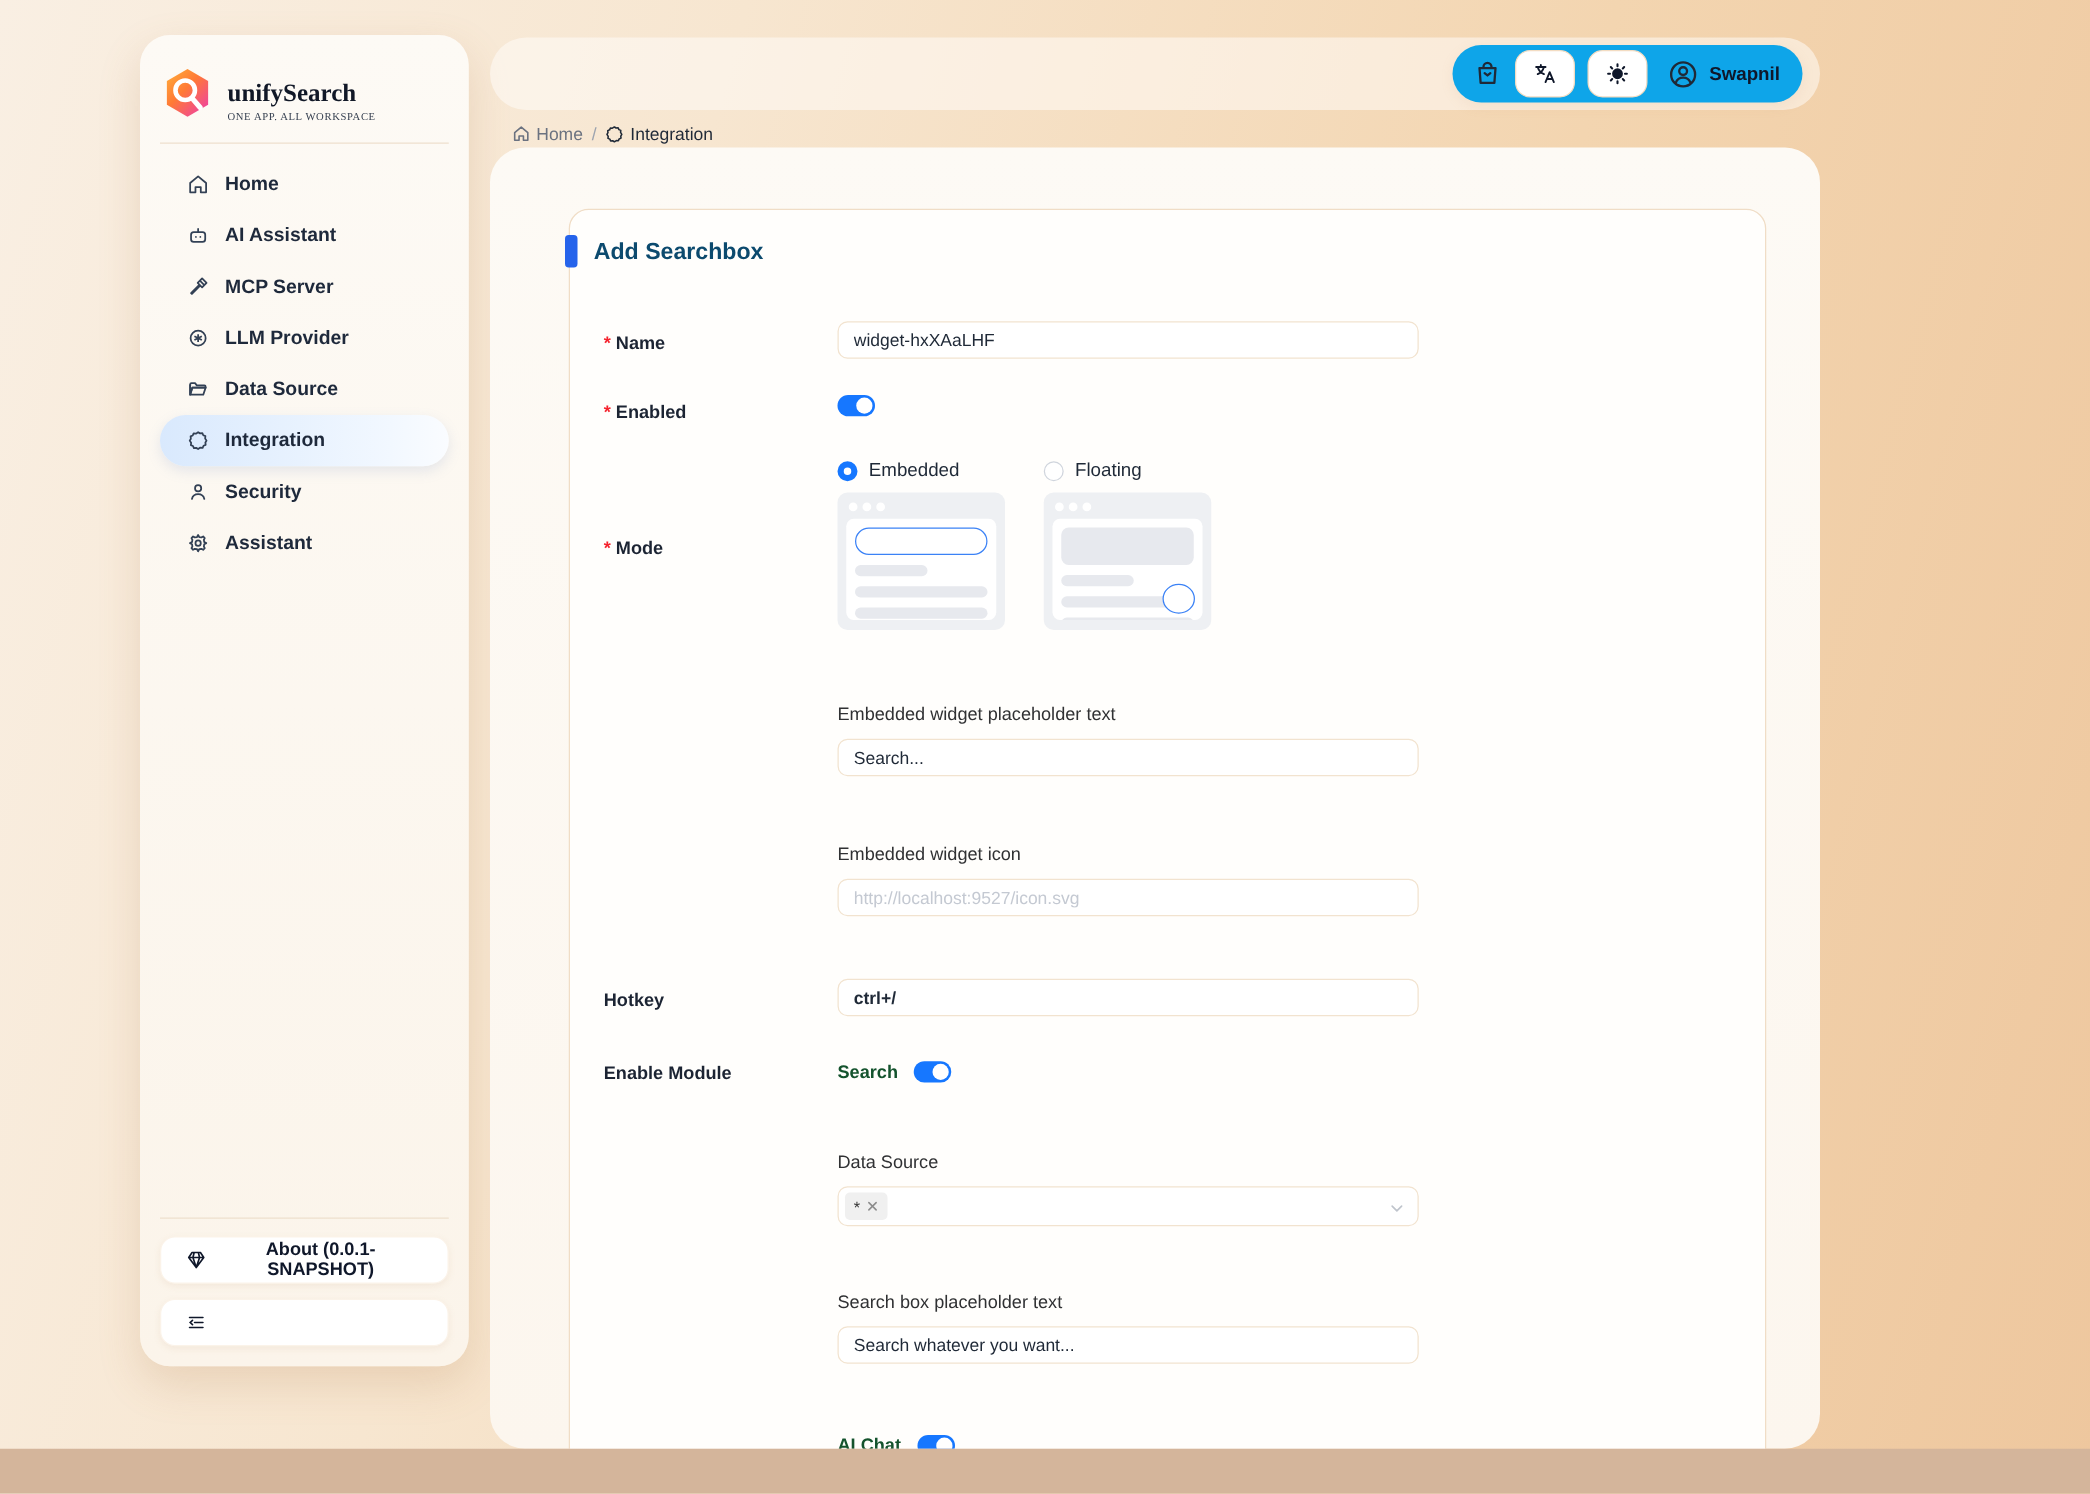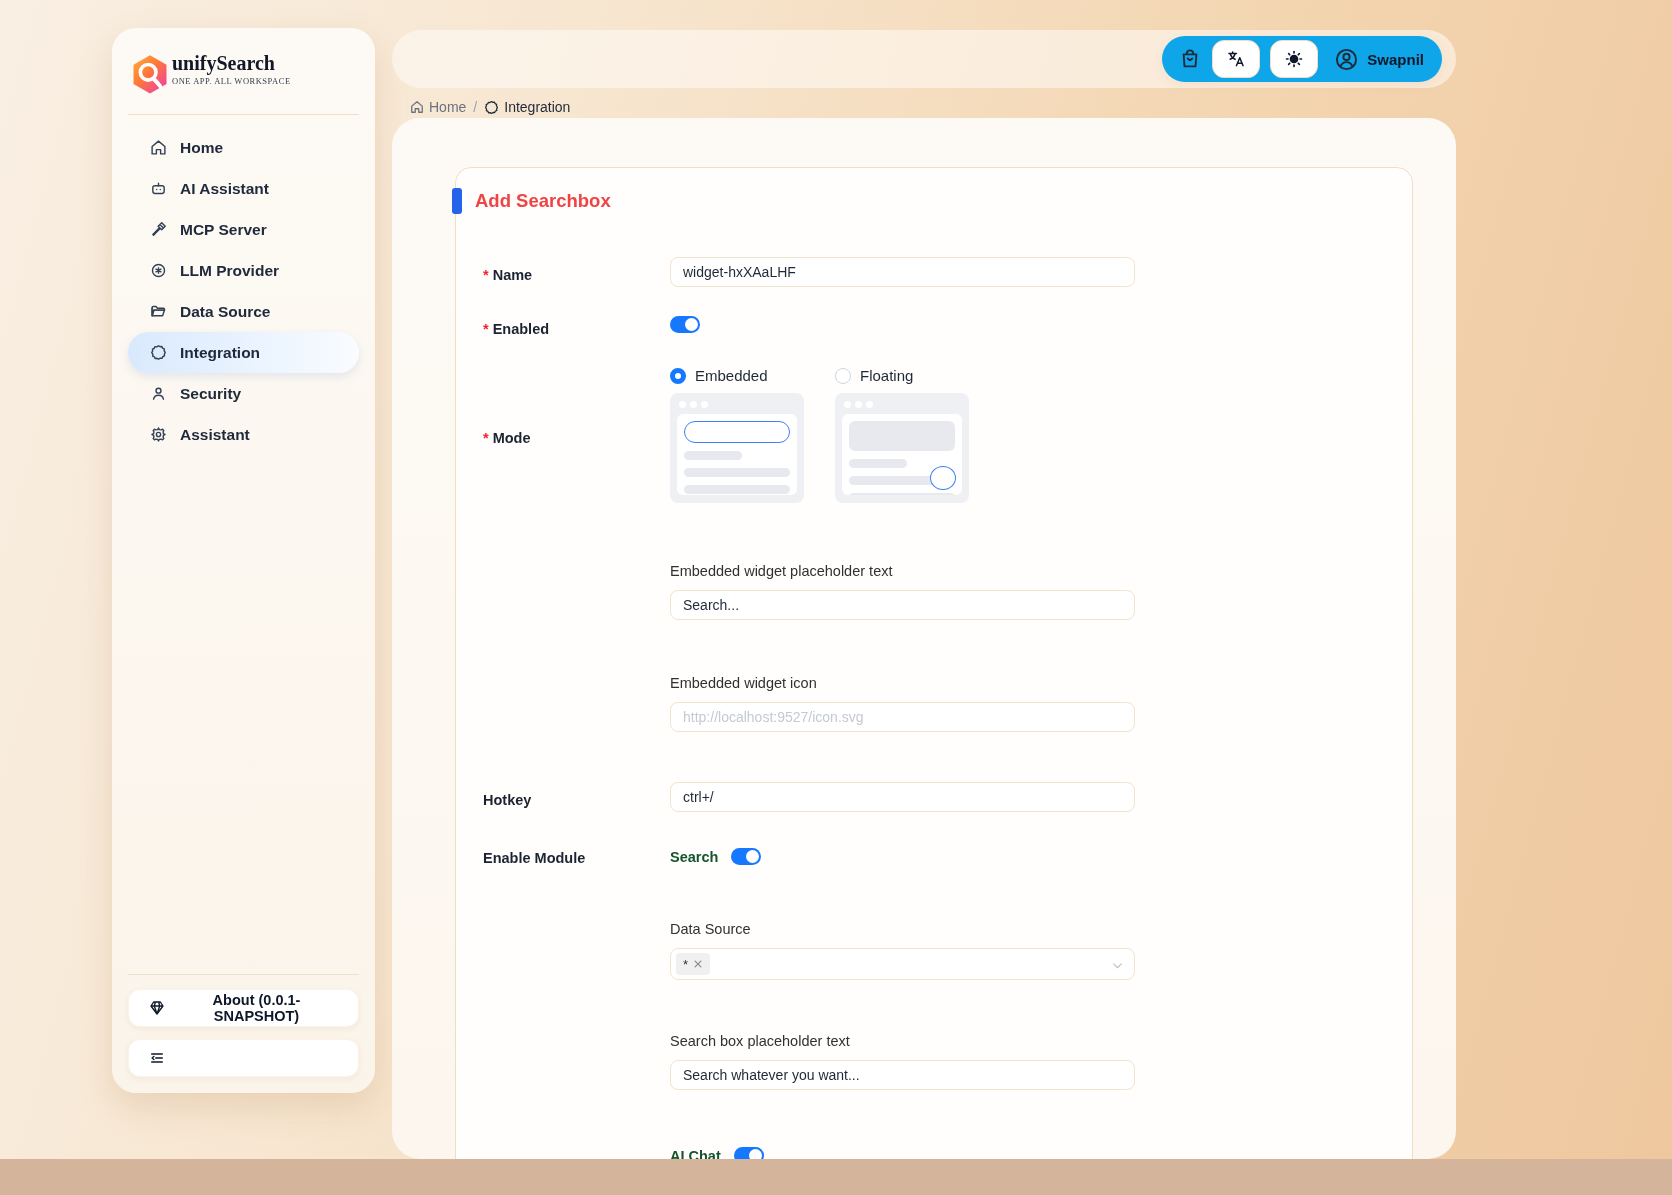--- a/index.html
+++ b/index.html
@@ -11,21 +11,21 @@
   }
   .bottom-band { position:absolute; left:0; bottom:0; width:100%; height:36px; background:#d4b59b; }
 
   
   .sidebar {
     position:absolute; left:112px; top:28px; width:263px; height:1065px;
     background:linear-gradient(180deg,#fdfaf5 0%,#fbf4ea 100%);
     border-radius:24px; box-shadow:0 14px 34px rgba(175,120,70,.20);
     padding:24px 0 18px 0;
   }
-  .brand { display:flex; align-items:flex-start; padding:0 18px 16px 16px; }
+  .brand { display:flex; align-items:flex-end; gap:10px; padding:0 18px 16px 16px; }
   .brand-logo { width:44px; height:46px; flex:none; }
   .brand-name { font-family:"Liberation Serif", serif; font-weight:700; font-size:20px; color:#111827; line-height:1.1; }
   .brand-tagline { font-family:"Liberation Serif", serif; font-size:8.5px; letter-spacing:.06em; color:#374151; margin-top:2px; }
   .sidebar-divider { height:1px; background:#eee0cd; margin:0 16px 12px 16px; }
   .nav { padding:0 16px; display:flex; flex-direction:column; }
   .nav-item {
     display:flex; align-items:center; gap:13px; height:41px; padding:0 0 0 22px;
     border-radius:21px; cursor:pointer; color:#1e293b; font-size:15.5px; font-weight:700;
   }
   .nav-item .nv-ic { width:17px; height:17px; flex:none; display:flex; color:#334155; }
@@ -71,36 +71,36 @@
     position:absolute; left:392px; top:118px; width:1064px; height:1041px;
     background:linear-gradient(180deg,#fdfaf5 0%,#fcf6ee 100%);
     border-radius:28px; overflow:hidden;
   }
   .form-card {
     position:absolute; left:63px; top:49px; width:958px; height:1060px;
     background:#fffefc; border:1px solid #f0ddc6; border-radius:16px;
   }
   .form-title { position:relative; display:flex; align-items:center; padding:20px 28px 0 13px; }
   .title-bar-accent { width:10px; height:26px; border-radius:3px; margin-right:13px; margin-left:-17px; flex:none; }
-  .form-title h1 { font-size:18.5px; font-weight:700; color:#ef4444; }
+  .form-title h1 { font-size:18.5px; font-weight:700; color:#0c4a6e; }
 
   .form-body { padding:43px 28px 40px 27px; }
   .frow { display:flex; align-items:center; }
   .flabel { width:187px; flex:none; font-size:14.5px; font-weight:600; color:#1c2433; padding-top:5px; }
   .req { color:#f5222d; margin-right:4px; }
   .fctrl { width:465px; }
   .sub-row { margin-left:187px; width:465px; }
   .sub-label { font-size:14.5px; color:#303133; margin-bottom:11px; }
 
   .tin {
     width:465px; height:30px; border:1px solid #f2e3cf; border-radius:8px; background:#fff;
     padding:0 12px; font-size:14px; color:#1f2937; font-family:"Liberation Sans",sans-serif; outline:none;
   }
   .tin::placeholder { color:#c4c9d2; }
-  .tin.bold { font-weight:400; }
+  .tin.bold { font-weight:700; }
 
   .switch { width:30px; height:17px; border-radius:9px; background:#1677ff; position:relative; display:inline-block; cursor:pointer; flex:none; }
   .switch::after { content:""; position:absolute; right:2px; top:2px; width:13px; height:13px; border-radius:50%; background:#fff; }
 
   .radio { width:16px; height:16px; border-radius:50%; background:#fff; border:1px solid #d0d5dd; display:inline-block; flex:none; cursor:pointer; }
   .radio.checked { border:5px solid #1677ff; }
 
   .mode-grid { display:flex; gap:31px; }
   .mode-col { width:134px; }
   .mode-opt { display:flex; align-items:center; gap:9px; font-size:15px; color:#1f2937; margin-bottom:9px; cursor:pointer; }

